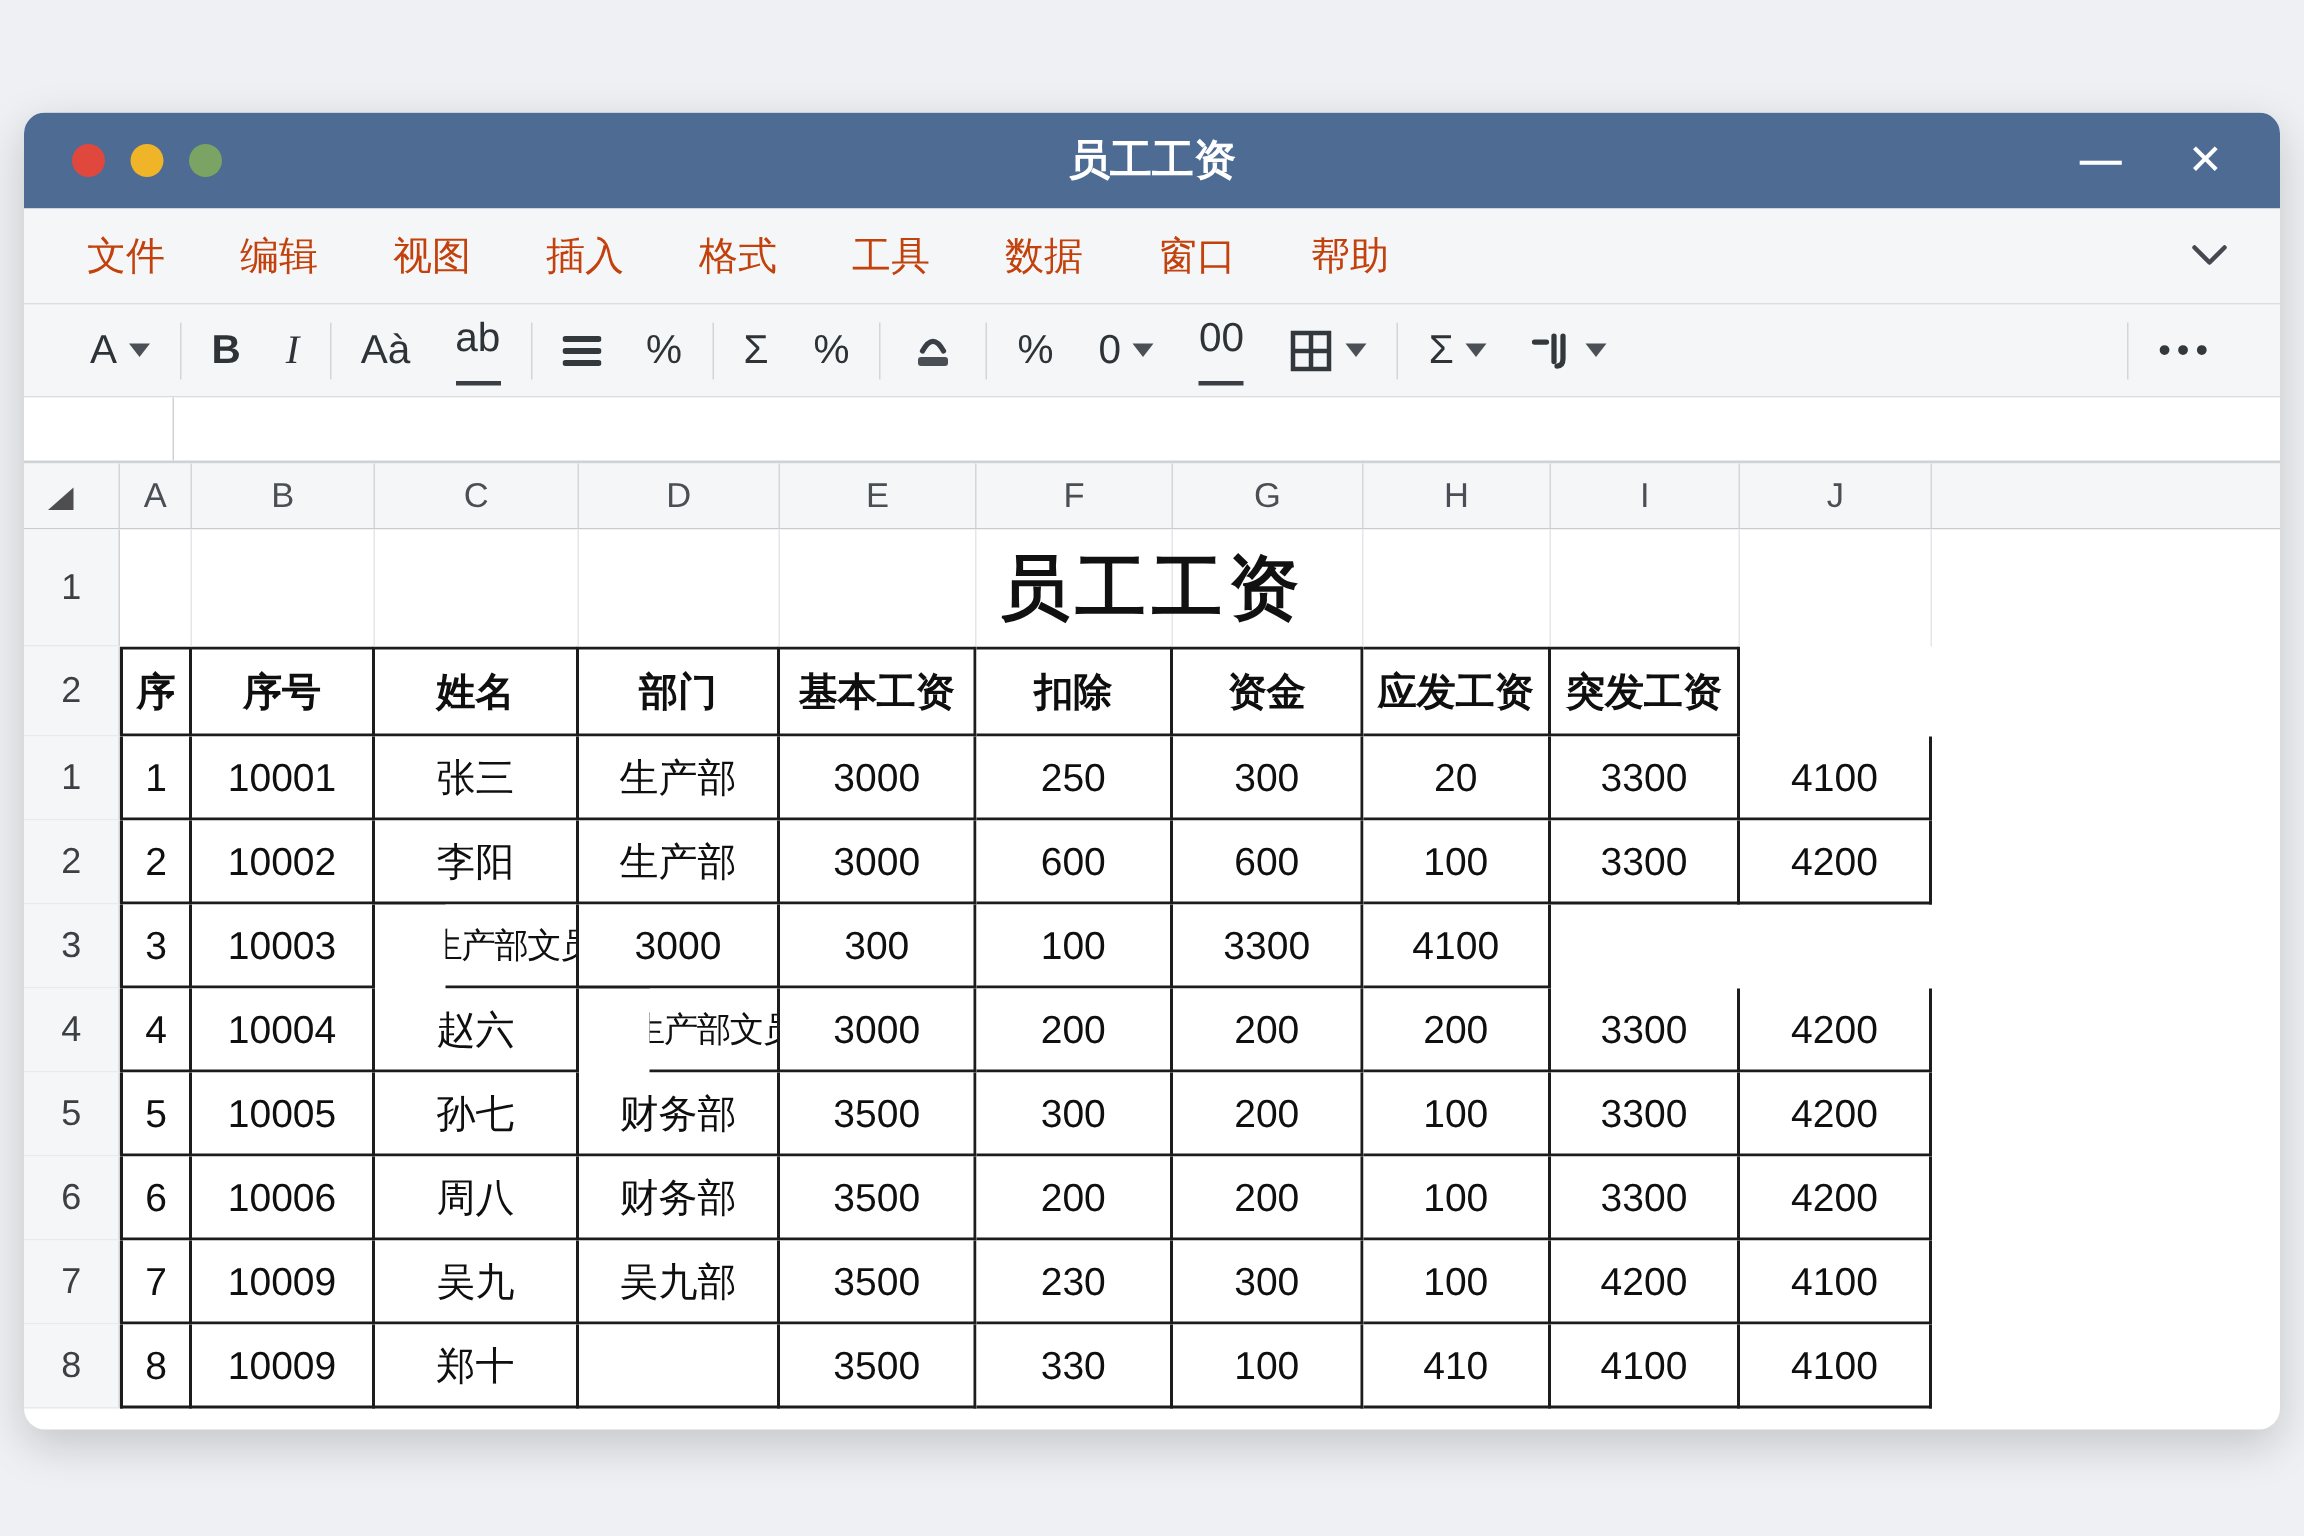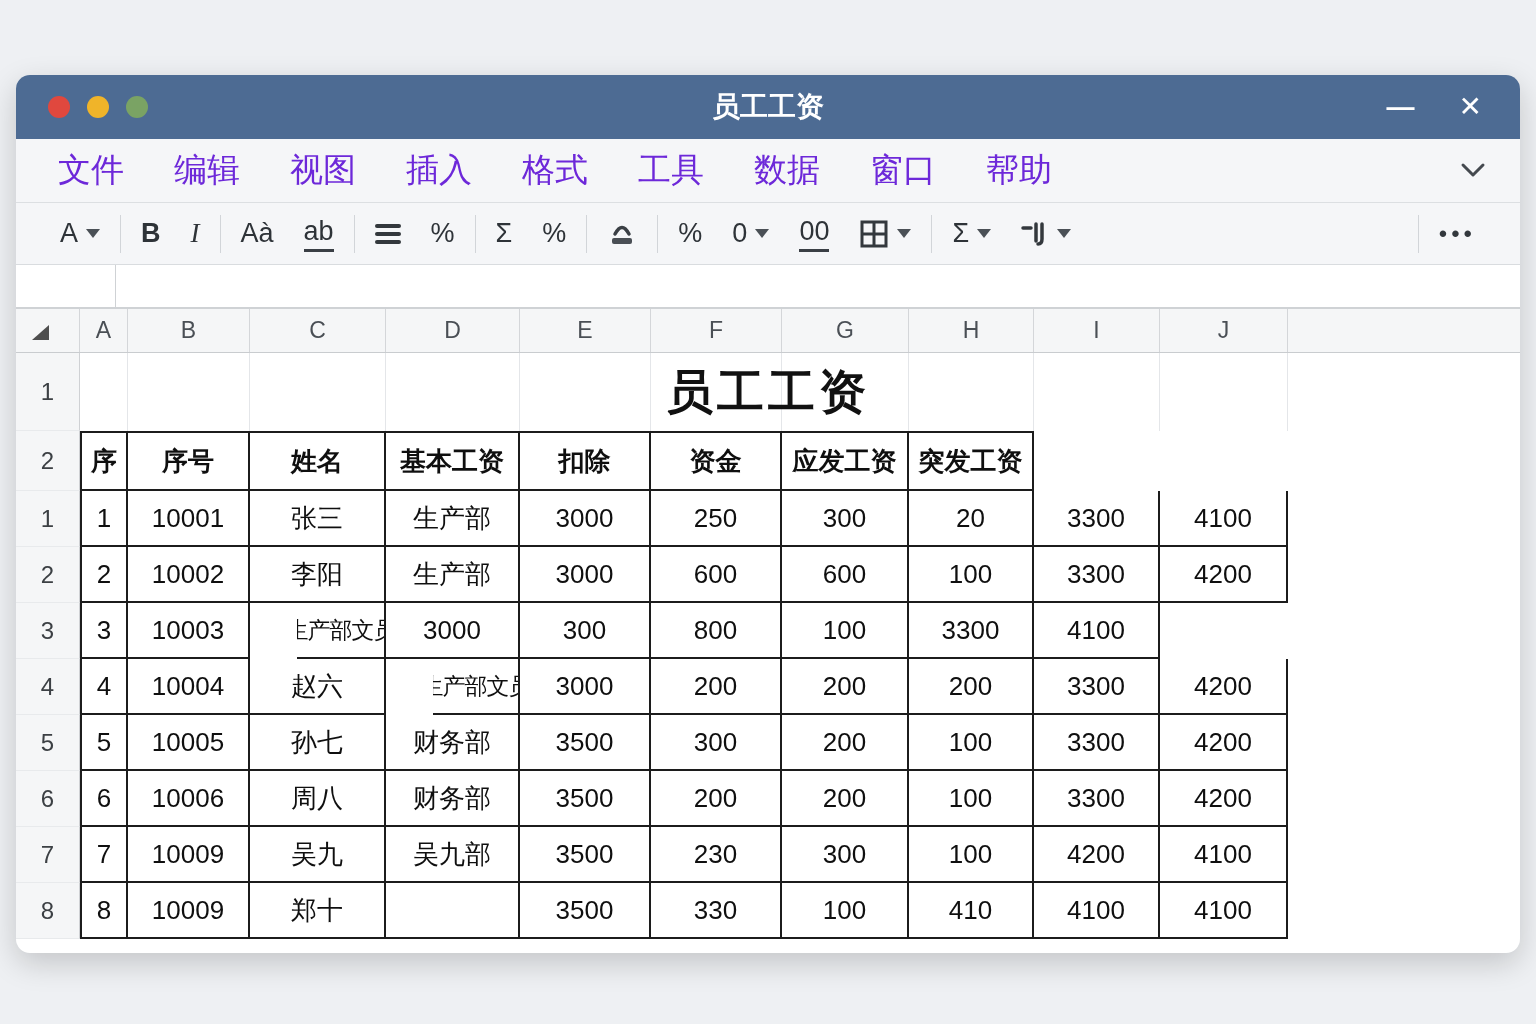--- a/index.html
+++ b/index.html
@@ -31,32 +31,32 @@
   }
   .wincontrols { margin-left:auto; display:flex; align-items:center; gap:46px; padding-right:38px; z-index:2; }
   .wincontrols span { color:#fff; font-size:28px; line-height:1; cursor:default; }
   .win-min { font-weight:700; letter-spacing:-2px; }
   .win-close { font-size:30px; font-weight:400; }
   
   .menubar {
     height:64px; background:#f5f6f8; border-bottom:1px solid #dcdfe2;
     display:flex; align-items:center; gap:50px; padding:0 42px; position:relative;
   }
-  .menu-item { font-size:33px; color:#6d28d9; cursor:default; }
+  .menu-item { font-size:26px; color:#c2410c; cursor:default; }
   .menu-chevron { position:absolute; right:34px; top:22px; }
   
   .toolbar {
     height:62px; background:#f5f6f8; border-bottom:1px solid #d9dcdf;
     display:flex; align-items:center; padding:0 24px; color:#2e3338;
   }
   .tgroup { display:flex; align-items:center; gap:30px; padding:0 20px; }
   .tbtn { font-size:27px; display:flex; align-items:center; gap:8px; color:#2e3338; cursor:default; }
   .tbtn.bold { font-weight:700; }
   .tbtn.italic { font-family:"Liberation Serif",serif; font-style:italic; }
-  .tbtn.ul { border-bottom:3px solid #3a3f45; padding-bottom:2px; }
+  .tbtn.ul { border-bottom:3px solid #3a3f45; padding-bottom:13px; }
   .tdivider { width:1px; height:38px; background:#d2d5d9; }
   .dd { width:0; height:0; border-left:7px solid transparent; border-right:7px solid transparent; border-top:9px solid #4a5056; }
   .more { font-size:24px; letter-spacing:4px; color:#33383d; }
   .push { margin-left:auto; }
   
   .formulabar { height:44px; background:#fff; border-bottom:2px solid #cfd2d5; display:flex; }
   .namebox { width:100px; border-right:1px solid #cfd2d5; }
   .formulainput { flex:1; }
   
   .grid-row { display:grid; grid-template-columns:64px 48px 122px 136px 134px 131px 131px 127px 125px 126px 128px; }
@@ -249,20 +249,21 @@
         <div class="ecell"></div>
         <div class="ecell"></div>
         <div class="ecell"></div>
       </div>
     <div id="table-rows">
         <div class="grid-row trow header">
           <div class="gcell">2</div>
           <div class="tcell first">序</div>
           <div class="tcell">序号</div>
           <div class="tcell">姓名</div>
+          <div class="tcell">部门</div>
           <div class="tcell">基本工资</div>
           <div class="tcell">扣除</div>
           <div class="tcell">资金</div>
           <div class="tcell">应发工资</div>
           <div class="tcell">突发工资</div>
         </div>
         <div class="grid-row trow">
           <div class="gcell">1</div>
           <div class="tcell first">1</div>
           <div class="tcell">10001</div>
@@ -288,21 +289,20 @@
           <div class="tcell">3300</div>
           <div class="tcell">4200</div>
         </div>
         <div class="grid-row trow">
           <div class="gcell">3</div>
           <div class="tcell first">3</div>
           <div class="tcell">10003</div>
           <div class="tcell tight">生产部文员</div>
           <div class="tcell">3000</div>
           <div class="tcell">300</div>
-          <div class="tcell">800</div>
           <div class="tcell">100</div>
           <div class="tcell">3300</div>
           <div class="tcell">4100</div>
         </div>
         <div class="grid-row trow">
           <div class="gcell">4</div>
           <div class="tcell first">4</div>
           <div class="tcell">10004</div>
           <div class="tcell">赵六</div>
           <div class="tcell tight">生产部文员</div>

